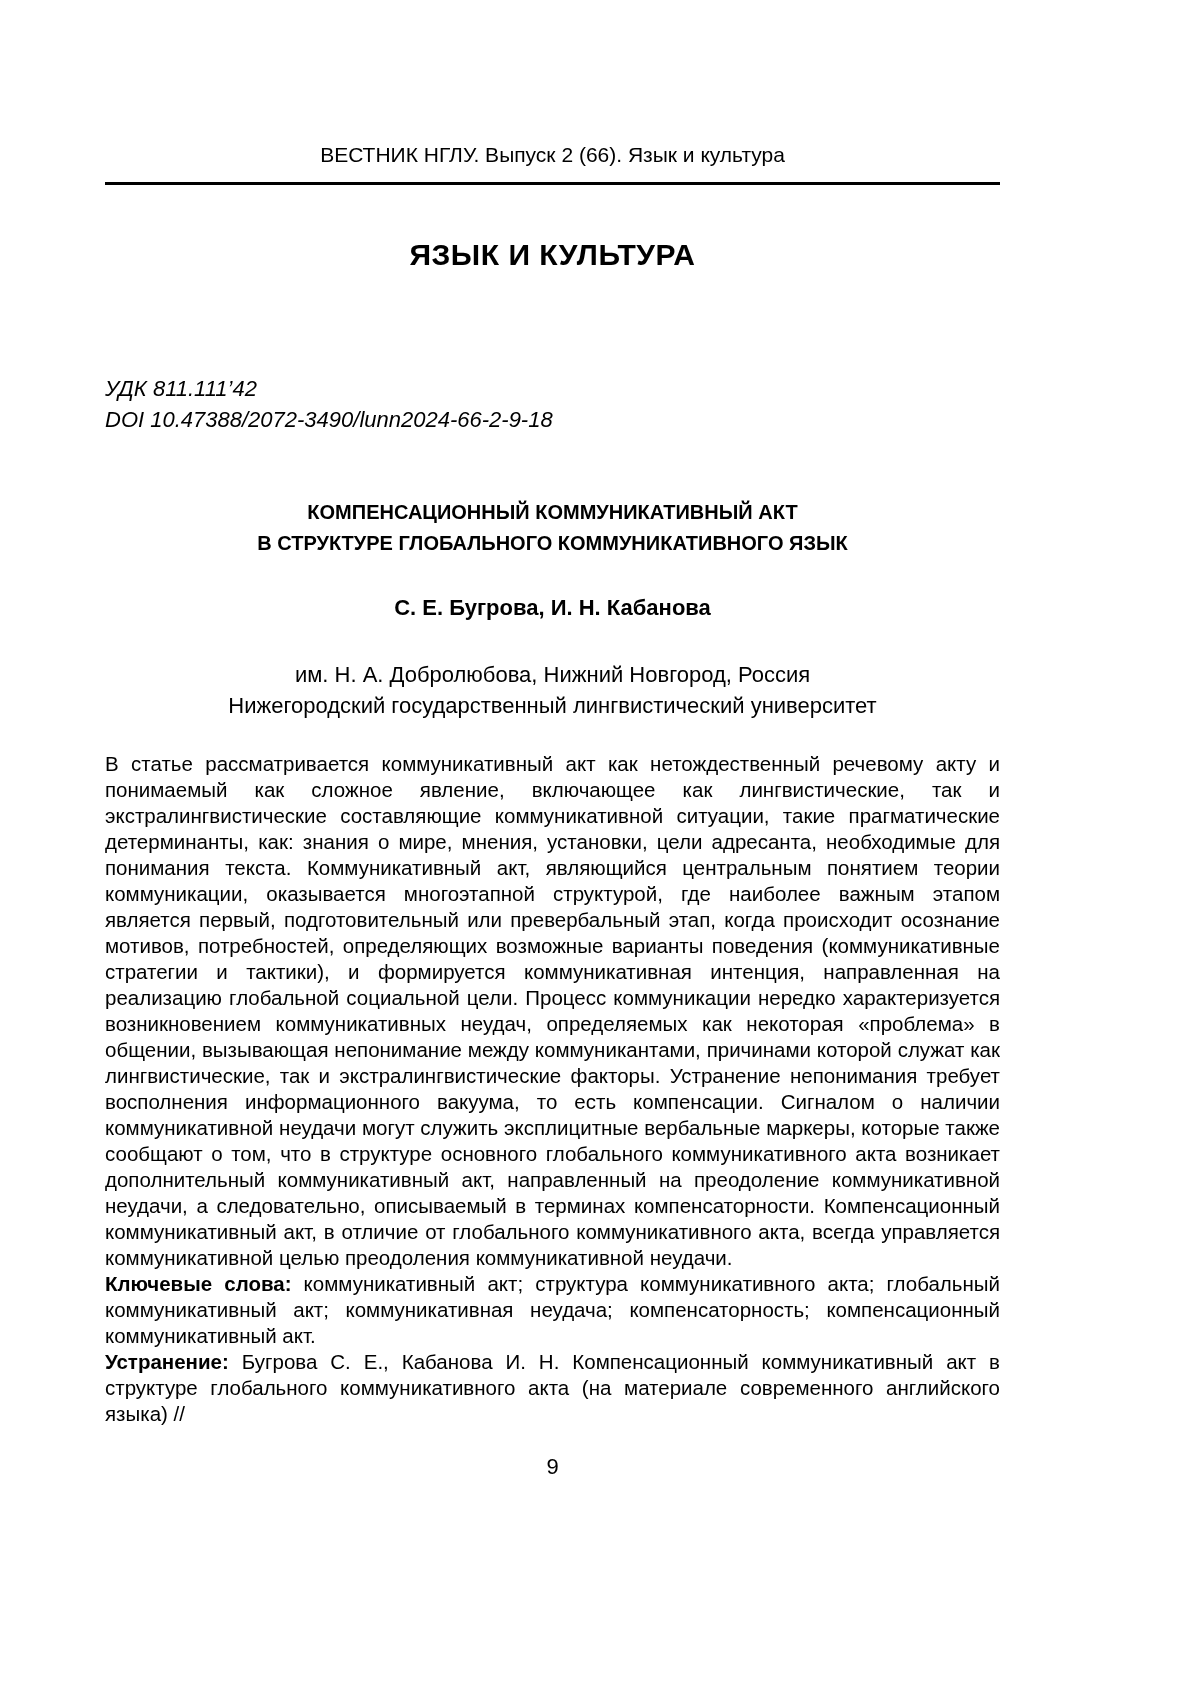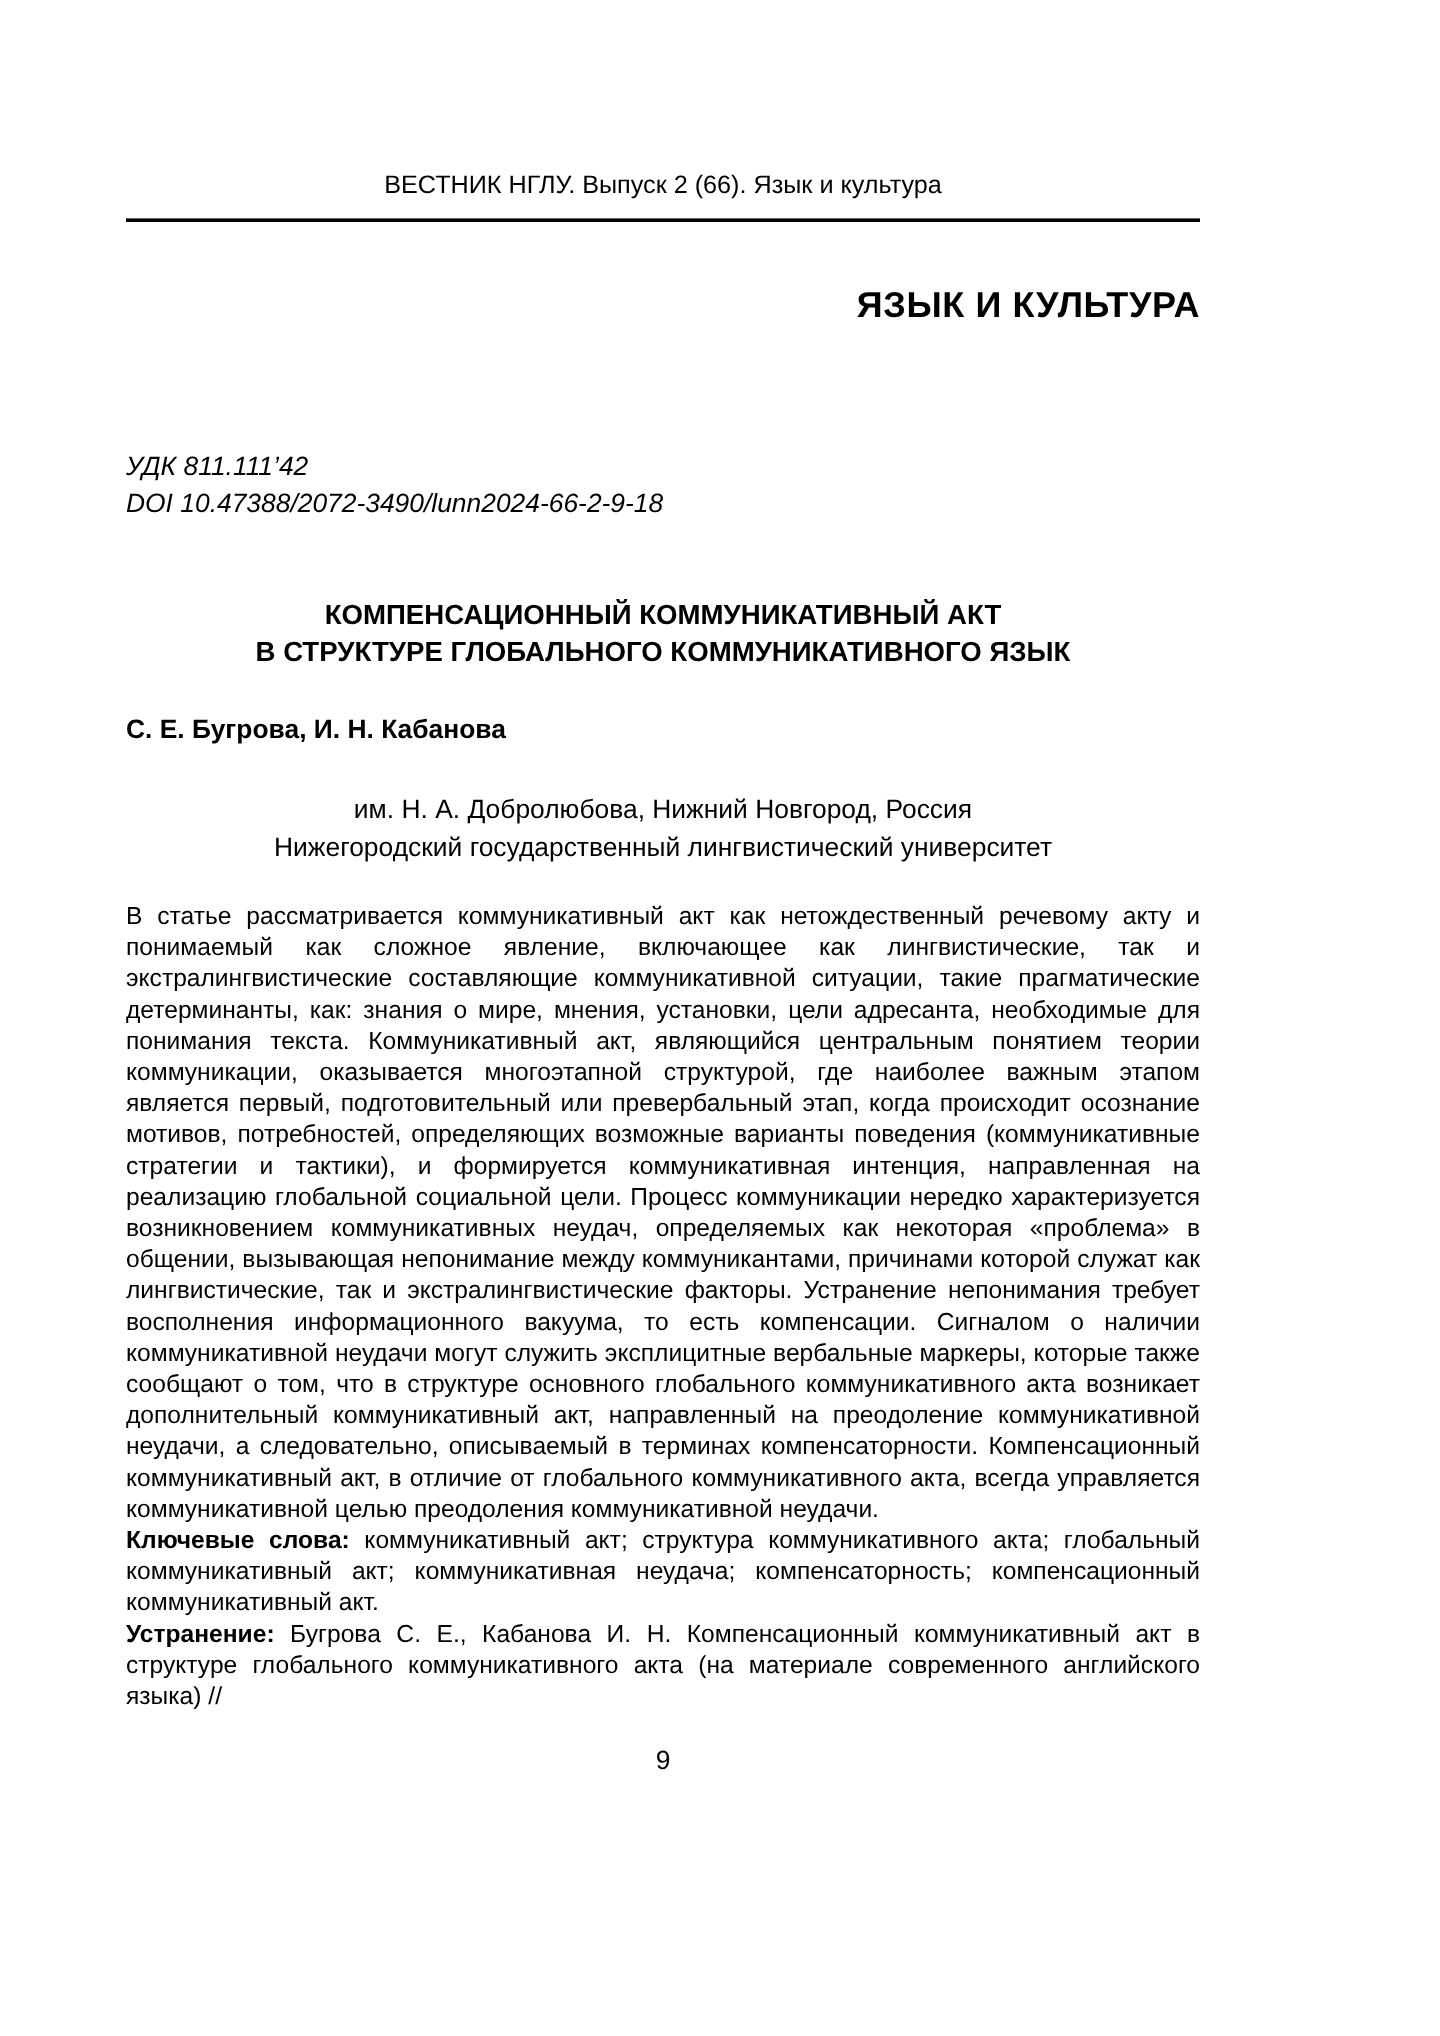--- a/index.html
+++ b/index.html
@@ -30,43 +30,44 @@
       margin-bottom: 14px;
       white-space: nowrap;
     }
     .header-rule {
       border: none;
       border-top: 3px solid #000000;
       margin: 0;
     }
     .section-title {
       margin: 52px 0 0 0;
-      text-align: right;
+      text-align: center;
       font-size: 30px;
       line-height: 36px;
       font-weight: bold;
       letter-spacing: 0.5px;
     }
     .udc-block {
       margin-top: 100px;
       font-style: italic;
       font-size: 22px;
       line-height: 31px;
       text-align: left;
     }
     .article-title {
       margin: 62px 0 0 0;
       text-align: center;
-      font-size: 23px;
+      font-size: 20px;
       line-height: 31px;
       font-weight: bold;
     }
     .title-line { display: block; }
     .authors {
       margin-top: 34px;
+      text-align: center;
       font-size: 22px;
       line-height: 30px;
       font-weight: bold;
     }
     .affiliation {
       margin-top: 36px;
       text-align: center;
       font-size: 22px;
       line-height: 31px;
     }

